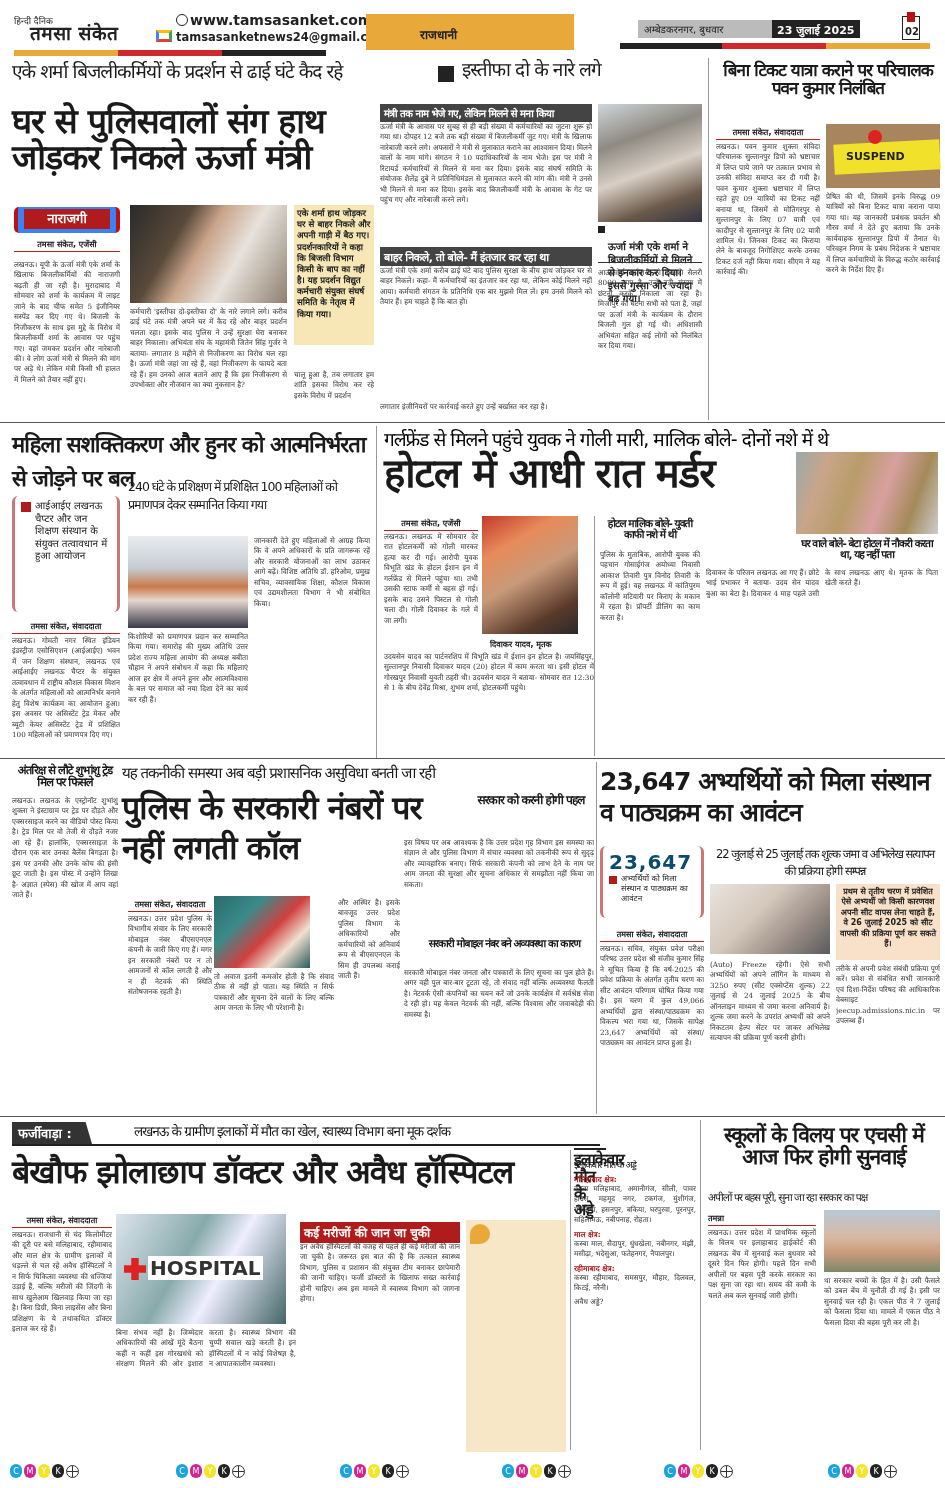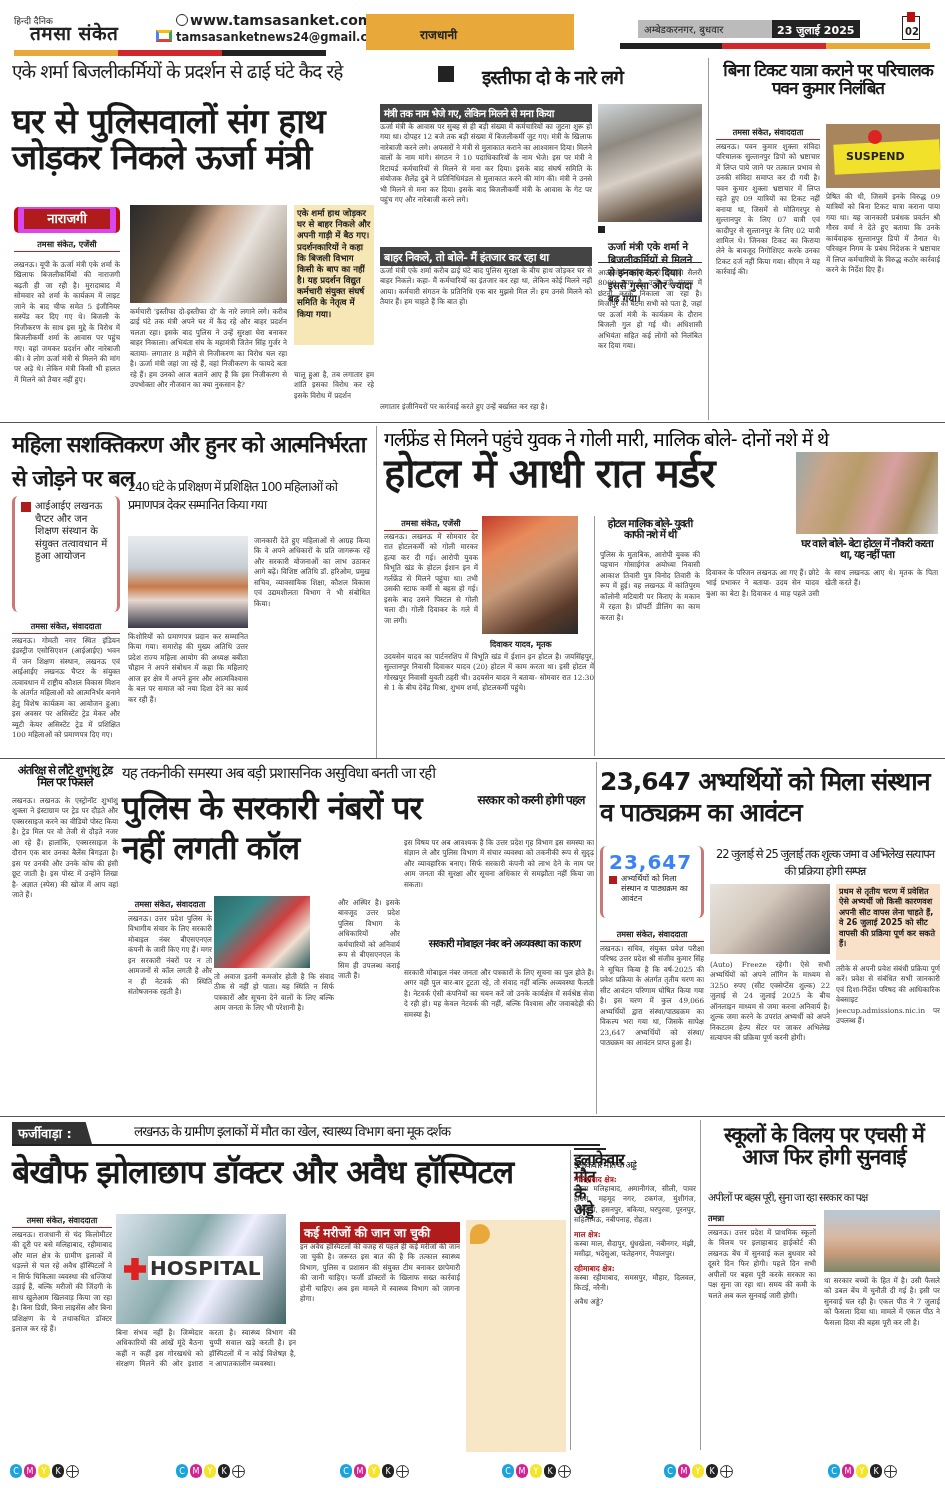--- a/index.html
+++ b/index.html
@@ -41,24 +41,24 @@
   <div class="abs" style="left:902px;top:16px;width:18px;height:24px;border:1.5px solid #222;"></div>
   <div class="abs" style="left:907px;top:12px;width:8px;height:10px;background:#b11;"></div>
   <div class="abs" style="left:905px;top:26px;font-size:10px;font-weight:bold;">02</div>
   <div class="abs" style="left:620px;top:43px;width:102px;height:6px;background:#222;"></div>
   <div class="abs" style="left:722px;top:43px;width:104px;height:6px;background:#d0282d;"></div>
   <div class="abs" style="left:826px;top:43px;width:104px;height:6px;background:#e8a93a;"></div>
 </div>
 
 <div class="abs hl" style="left:12px;top:62px;font-size:19px;font-weight:normal;">एके शर्मा बिजलीकर्मियों के प्रदर्शन से ढाई घंटे कैद रहे</div>
 <div class="abs" style="left:438px;top:66px;width:16px;height:16px;background:#222;"></div>
-<div class="abs hl" style="left:462px;top:68px;font-size:19px;font-weight:bold;margin-left:20px;">इस्तीफा दो के नारे लगे</div>
+<div class="abs hl" style="left:462px;top:60px;font-size:19px;font-weight:normal;">इस्तीफा दो के नारे लगे</div>
 <div class="abs hl" style="left:12px;top:104px;width:360px;font-size:34px;">घर से पुलिसवालों संग हाथ जोड़कर निकले ऊर्जा मंत्री</div>
 
-<div class="abs" style="left:14px;top:207px;width:106px;height:26px;border-left:4px solid #b11;border-right:4px solid #b11;border-radius:5px;background:#d946ef;padding:2px 6px;">
+<div class="abs" style="left:14px;top:207px;width:106px;height:26px;border-left:4px solid #b11;border-right:4px solid #b11;border-radius:5px;background:#3b82f6;padding:2px 6px;">
   <div style="background:#b01c1c;color:#fff;font-weight:bold;font-size:13px;text-align:center;height:20px;line-height:20px;">नाराजगी</div>
 </div>
 <div class="abs byline" style="left:14px;top:238px;width:106px;">तमसा संकेत, एजेंसी</div>
 <div class="abs body" style="left:14px;top:260px;width:106px;height:160px;">लखनऊ। यूपी के ऊर्जा मंत्री एके शर्मा के खिलाफ बिजलीकर्मियों की नाराजगी बढ़ती ही जा रही है। मुरादाबाद में सोमवार को शर्मा के कार्यक्रम में लाइट जाने के बाद चीफ समेत 5 इंजीनियर सस्पेंड कर दिए गए थे। बिजली के निजीकरण के साथ इस मुद्दे के विरोध में बिजलीकर्मी शर्मा के आवास पर पहुंच गए। वहां जमकर प्रदर्शन और नारेबाजी की। वे लोग ऊर्जा मंत्री से मिलने की मांग पर अड़े थे। लेकिन मंत्री किसी भी हालत में मिलने को तैयार नहीं हुए।</div>
 
 <div class="abs photo" style="left:130px;top:205px;width:157px;height:98px;background:linear-gradient(120deg,#2a2a2a 0%,#5a4a3a 30%,#c9a48a 45%,#e7e2dc 65%,#8f8070 100%);"></div>
 <div class="abs body" style="left:130px;top:307px;width:157px;height:110px;">कर्मचारी 'इस्तीफा दो-इस्तीफा दो' के नारे लगाने लगे। करीब ढाई घंटे तक मंत्री अपने घर में कैद रहे और बाहर प्रदर्शन चलता रहा। इसके बाद पुलिस ने उन्हें सुरक्षा घेरा बनाकर बाहर निकाला। अभियंता संघ के महामंत्री जितेन सिंह गुर्जर ने बताया- लगातार 8 महीने से निजीकरण का विरोध चल रहा है। ऊर्जा मंत्री जहां जा रहे हैं, वहां निजीकरण के फायदे बता रहे हैं। हम उनको आज बताने आए हैं कि इस निजीकरण से उपभोक्ता और नौजवान का क्या नुकसान है?</div>
 
 <div class="abs" style="left:294px;top:205px;width:80px;height:140px;background:#f7e7b6;padding:3px;">
   <div style="font-size:8.6px;line-height:1.3;font-weight:bold;color:#222;">एके शर्मा हाथ जोड़कर घर से बाहर निकले और अपनी गाड़ी में बैठ गए। प्रदर्शनकारियों ने कहा कि बिजली विभाग किसी के बाप का नहीं है। यह प्रदर्शन विद्युत कर्मचारी संयुक्त संघर्ष समिति के नेतृत्व में किया गया।</div>
@@ -132,31 +132,31 @@
 <div class="abs body" style="left:214px;top:972px;width:120px;height:138px;">तो अवाज इतनी कमजोर होती है कि संवाद ठीक से नहीं हो पाता। यह स्थिति न सिर्फ पत्रकारों और सूचना देने वालों के लिए बल्कि आम जनता के लिए भी परेशानी है।</div>
 <div class="abs body" style="left:338px;top:898px;width:62px;height:212px;">और अस्थिर है। इसके बावजूद उत्तर प्रदेश पुलिस विभाग के अधिकारियों और कर्मचारियों को अनिवार्य रूप से बीएसएनएल के सिम ही उपलब्ध कराई जाती हैं।</div>
 <div class="abs hl" style="left:466px;top:794px;width:130px;font-size:12px;text-align:center;">सरकार को करनी होगी पहल</div>
 <div class="abs body" style="left:404px;top:838px;width:190px;height:98px;">इस विषय पर अब आवश्यक है कि उत्तर प्रदेश गृह विभाग इस समस्या का संज्ञान ले और पुलिस विभाग में संचार व्यवस्था को तकनीकी रूप से सुदृढ़ और व्यावहारिक बनाए। सिर्फ सरकारी कंपनी को लाभ देने के नाम पर आम जनता की सुरक्षा और सूचना अधिकार से समझौता नहीं किया जा सकता।</div>
 <div class="abs hl" style="left:420px;top:938px;width:160px;font-size:10.5px;text-align:right;">सरकारी मोबाइल नंबर बने अव्यवस्था का कारण</div>
 <div class="abs body" style="left:404px;top:968px;width:190px;height:142px;">सरकारी मोबाइल नंबर जनता और पत्रकारों के लिए सूचना का पुल होते हैं। अगर वही पुल बार-बार टूटता रहे, तो संवाद नहीं बल्कि अव्यवस्था फैलती है। नेटवर्क ऐसी कंपनियों का चयन करें जो उनके कार्यक्षेत्र में सर्वश्रेष्ठ सेवा दे रही हो। यह केवल नेटवर्क की नहीं, बल्कि विश्वास और जवाबदेही की समस्या है।</div>
 
 <div class="vline" style="left:596px;top:762px;height:352px;"></div>
 <div class="abs hl" style="left:600px;top:766px;width:340px;font-size:25px;line-height:1.25;">23,647 अभ्यर्थियों को मिला संस्थान व पाठ्यक्रम का आवंटन</div>
 <div class="abs bullet-box" style="left:600px;top:846px;width:104px;height:72px;">
-  <div style="font-size:20px;font-weight:bold;color:#3b82f6;letter-spacing:1px;">23,647</div>
+  <div style="font-size:20px;font-weight:bold;color:#0c4a6e;letter-spacing:1px;">23,647</div>
   <div class="bullet" style="font-size:8px;">
       <i style="width:8px;height:8px"></i>
       <span>अभ्यर्थियों को मिला संस्थान व पाठ्यक्रम का आवंटन</span>
     </div>
 </div>
 <div class="abs byline" style="left:600px;top:928px;width:104px;">तमसा संकेत, संवाददाता</div>
 <div class="abs body" style="left:600px;top:944px;width:104px;height:166px;">लखनऊ। सचिव, संयुक्त प्रवेश परीक्षा परिषद उत्तर प्रदेश श्री संजीव कुमार सिंह ने सूचित किया है कि वर्ष-2025 की प्रवेश प्रक्रिया के अंतर्गत तृतीय चरण का सीट आवंटन परिणाम घोषित किया गया है। इस चरण में कुल 49,066 अभ्यर्थियों द्वारा संस्था/पाठ्यक्रम का विकल्प भरा गया था, जिसके सापेक्ष 23,647 अभ्यर्थियों को संस्था/पाठ्यक्रम का आवंटन प्राप्त हुआ है।</div>
 <div class="abs hl" style="left:710px;top:846px;width:230px;font-size:11.5px;font-weight:normal;text-align:center;line-height:1.45;">22 जुलाई से 25 जुलाई तक शुल्क जमा व अभिलेख सत्यापन की प्रक्रिया होगी सम्पन्न</div>
 <div class="abs photo" style="left:710px;top:884px;width:120px;height:70px;background:linear-gradient(135deg,#e8e4df 0%,#d4c8bc 40%,#9a8e86 70%,#5a5a5a 100%);"></div>
-<div class="abs" style="left:836px;top:884px;width:104px;height:76px;background:#f9e0c8;padding:3px;">
+<div class="abs" style="left:836px;top:884px;width:104px;height:76px;background:#f9e0c8;padding:3px;text-align:center;">
   <div style="font-size:8px;line-height:1.3;font-weight:bold;color:#222;">प्रथम से तृतीय चरण में प्रवेशित ऐसे अभ्यर्थी जो किसी कारणवश अपनी सीट वापस लेना चाहते हैं, वे 26 जुलाई 2025 को सीट वापसी की प्रक्रिया पूर्ण कर सकते हैं।</div>
 </div>
 <div class="abs body" style="left:710px;top:960px;width:120px;height:150px;">(Auto) Freeze रहेगी। ऐसे सभी अभ्यर्थियों को अपने लॉगिन के माध्यम से 3250 रुपए (सीट एक्सेप्टेंस शुल्क) 22 जुलाई से 24 जुलाई 2025 के बीच ऑनलाइन माध्यम से जमा करना अनिवार्य है। शुल्क जमा करने के उपरांत अभ्यर्थी को अपने निकटतम हेल्प सेंटर पर जाकर अभिलेख सत्यापन की प्रक्रिया पूर्ण करनी होगी।</div>
 <div class="abs body" style="left:836px;top:964px;width:104px;height:146px;">तरीके से अपनी प्रवेश संबंधी प्रक्रिया पूर्ण करें। प्रवेश से संबंधित सभी जानकारी एवं दिशा-निर्देश परिषद की आधिकारिक वेबसाइट jeecup.admissions.nic.in पर उपलब्ध हैं।</div>
 
 <div class="hline" style="left:0;top:1116px;width:945px;background:#555;"></div>
 
 <div class="abs" style="left:12px;top:1122px;width:588px;height:24px;border-bottom:2px solid #222;"></div>
 <div class="abs" style="left:12px;top:1122px;width:80px;height:22px;background:#333;color:#fff;font-weight:bold;font-size:13px;padding:2px 6px;clip-path:polygon(0 0,92% 0,100% 100%,0 100%);">फर्जीवाड़ा :</div>
 <div class="abs hl" style="left:134px;top:1124px;font-size:13.5px;font-weight:normal;">लखनऊ के ग्रामीण इलाकों में मौत का खेल, स्वास्थ्य विभाग बना मूक दर्शक</div>

